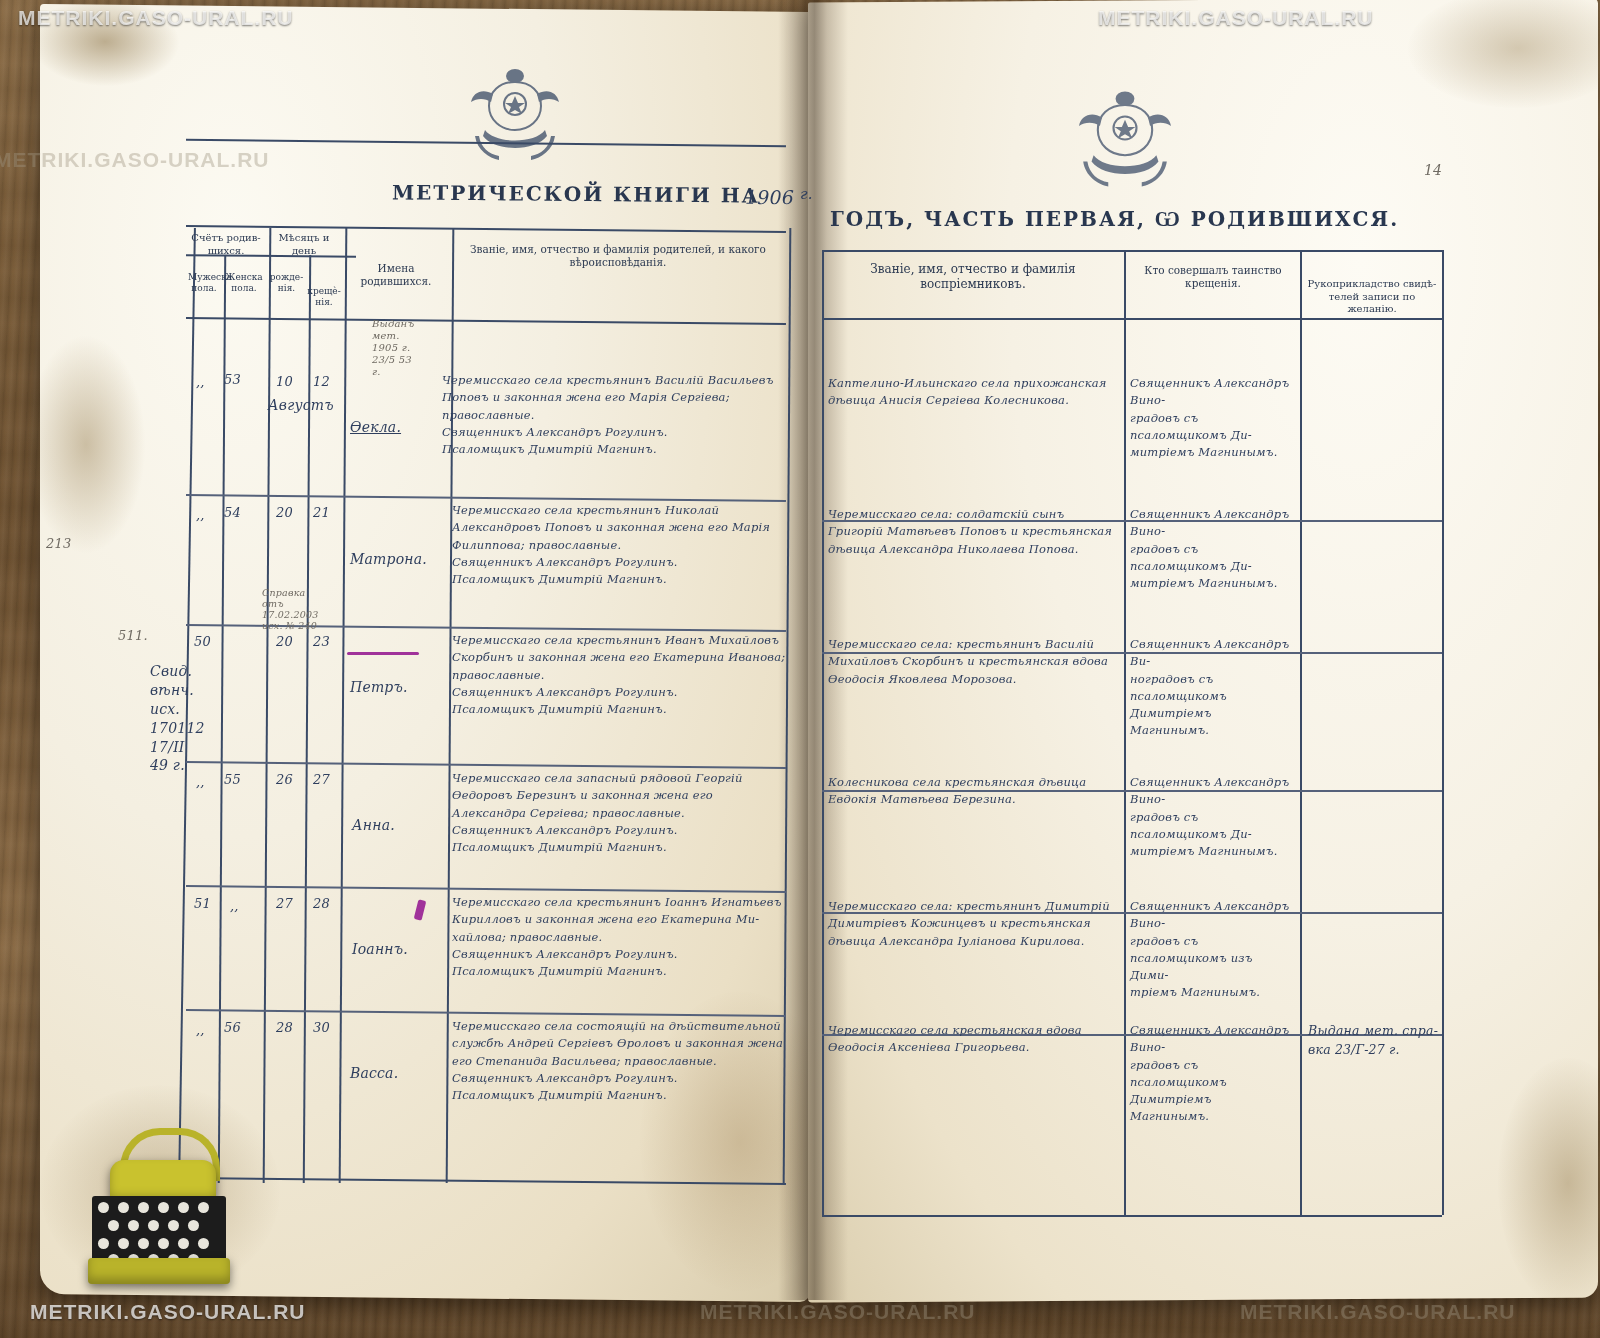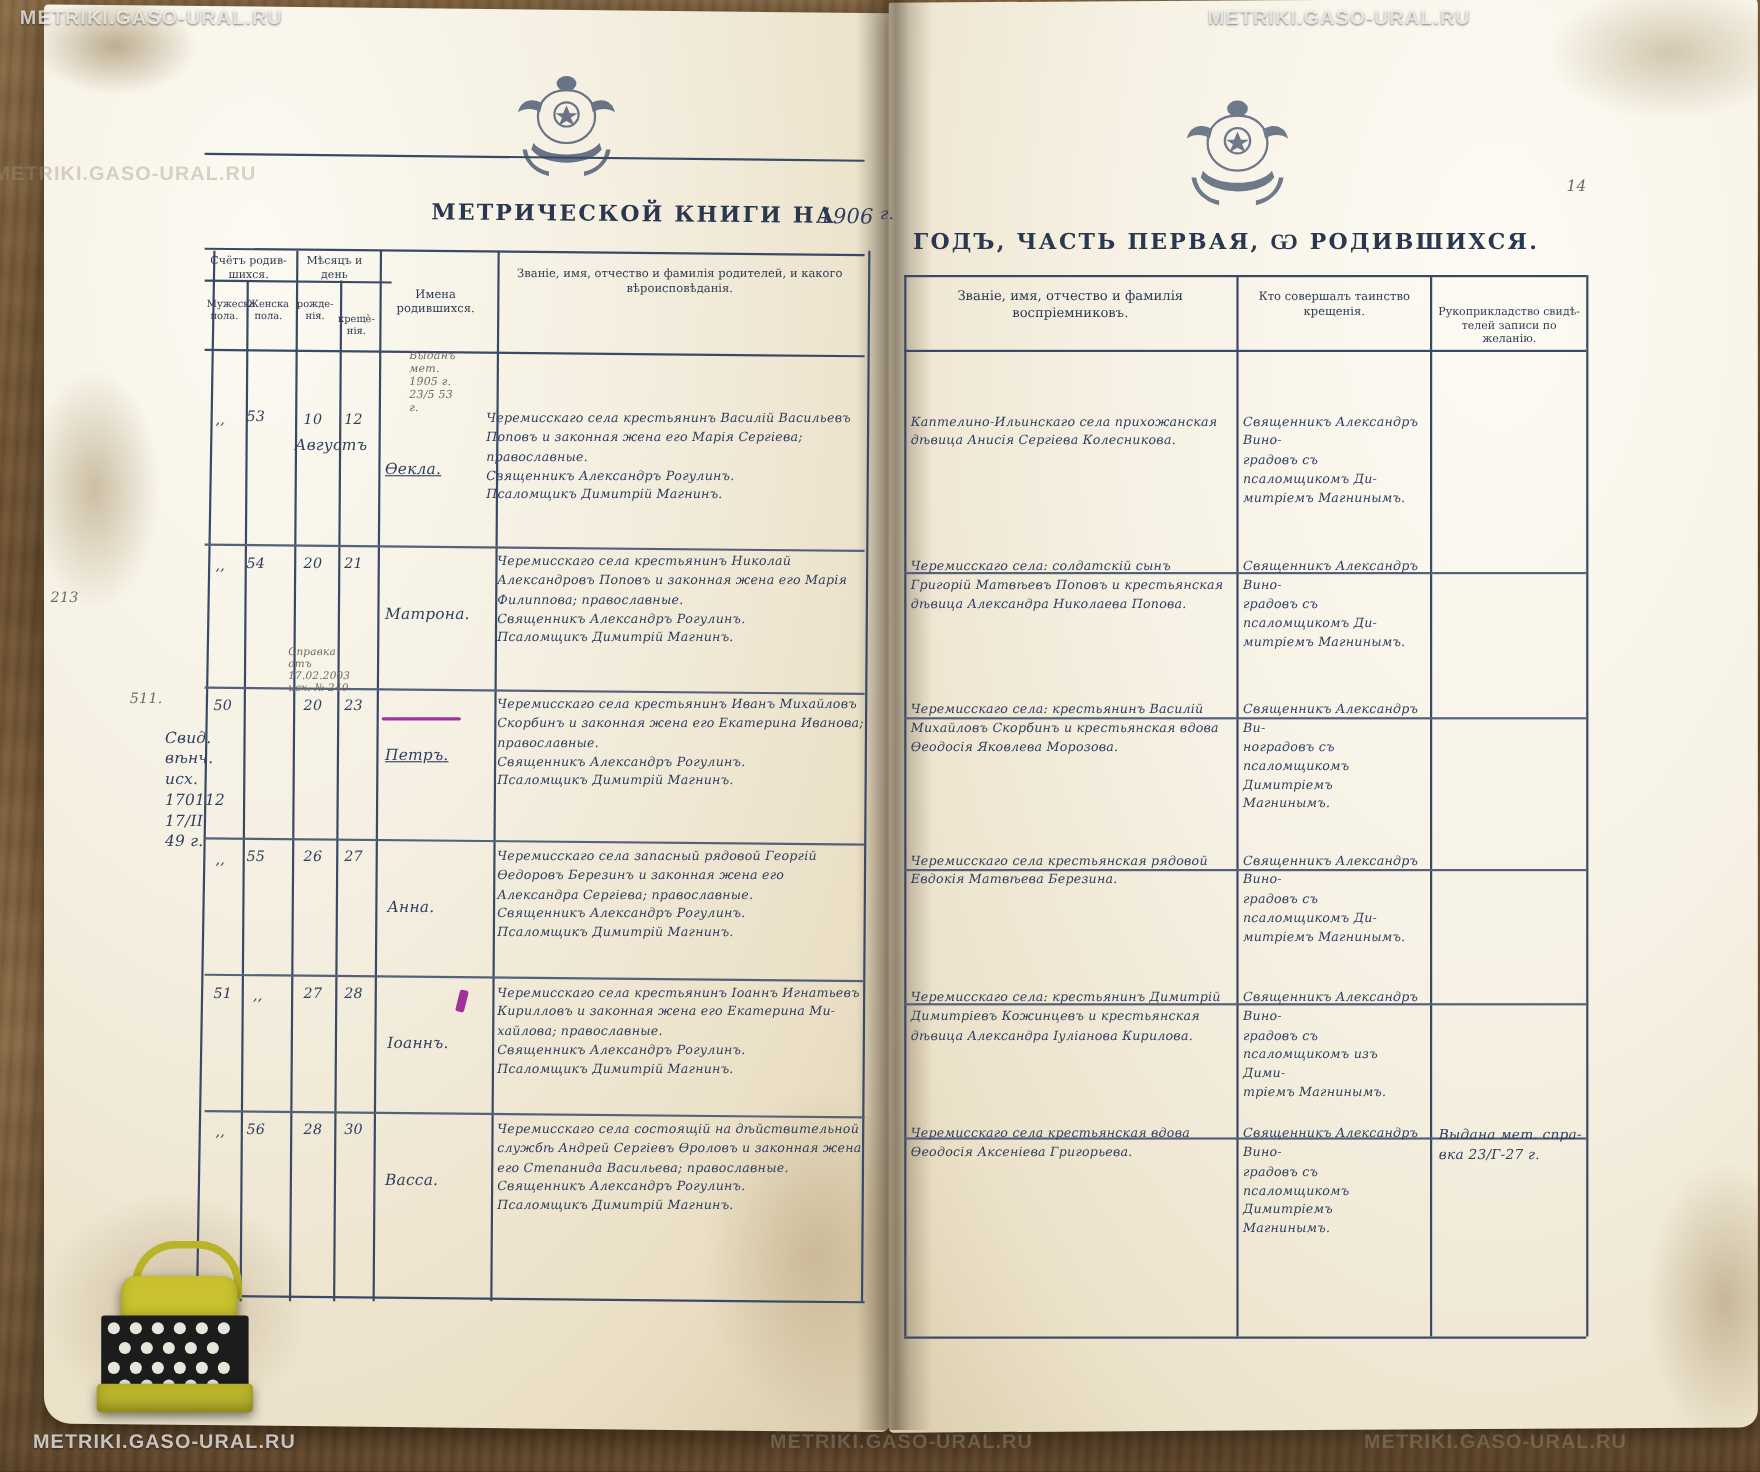--- a/index.html
+++ b/index.html
@@ -82,21 +82,21 @@
   }
 
   
   .wm {
     position: absolute;
     font-family: "Liberation Sans", sans-serif;
     font-weight: bold;
     letter-spacing: 1px;
     color: rgba(255,255,255,0.72);
     text-shadow: 0 1px 2px rgba(0,0,0,0.5);
-    font-size: 18px;
+    font-size: 21px;
     pointer-events: none;
     white-space: nowrap;
   }
   .wm.dim {
     color: rgba(160,150,130,0.40);
     text-shadow: none;
   }
 
   
   .sheet-left, .sheet-right {
@@ -286,21 +286,21 @@
     <div class="hw sm" style="left:452px; top:502px; width:336px;">Черемисскаго села крестьянинъ Николай Александровъ Поповъ и законная жена его Марія Филиппова; православные.
         Священникъ Александръ Рогулинъ.
         Псаломщикъ Димитрій Магнинъ.</div>
 
     <div class="hw sm pencil" style="left:262px; top:588px; font-size:9.5px; line-height:1.15;">Справка
 отъ 17.02.2003
 исх. № 240</div>
     <div class="hw num" style="left:194px; top:632px;">50</div>
     <div class="hw num" style="left:276px; top:632px;">20</div>
     <div class="hw num" style="left:313px; top:632px;">23</div>
-    <div class="hw name" style="left:350px; top:630px;text-decoration:underline;">Петръ.</div>
+    <div class="hw name" style="left:350px; top:630px;">Петръ.</div>
     <div class="strike" style="left:347px; top:652px; width:72px;"></div>
     <div class="hw sm" style="left:452px; top:632px; width:336px;">Черемисскаго села крестьянинъ Иванъ Михайловъ Скорбинъ и законная жена его Екатерина Иванова; православные.
         Священникъ Александръ Рогулинъ.
         Псаломщикъ Димитрій Магнинъ.</div>
     <div class="hw pencil" style="left:118px; top:626px; font-size:13px;">511.</div>
     <div class="hw" style="left:150px; top:662px; font-size:14px; line-height:1.35; color:#2f3f5e;">Свид. вѣнч.
 исх. 170112
 17/II 49 г.</div>
 
     <div class="hw num" style="left:196px; top:772px;">,,</div>
@@ -385,21 +385,21 @@
     <div class="hw sm" style="left:828px; top:506px; width:288px;">Черемисскаго села: солдатскій сынъ Григорій Матвѣевъ Поповъ и крестьянская дѣвица Александра Николаева Попова.</div>
     <div class="hw sm" style="left:1130px; top:506px; width:164px;">Священникъ Александръ Вино-
 градовъ съ псаломщикомъ Ди-
 митріемъ Магнинымъ.</div>
 
     <div class="hw sm" style="left:828px; top:636px; width:288px;">Черемисскаго села: крестьянинъ Василій Михайловъ Скорбинъ и крестьянская вдова Ѳеодосія Яковлева Морозова.</div>
     <div class="hw sm" style="left:1130px; top:636px; width:164px;">Священникъ Александръ Ви-
 ноградовъ съ псаломщикомъ
 Димитріемъ Магнинымъ.</div>
 
-    <div class="hw sm" style="left:828px; top:774px; width:288px;">Черемисскаго села крестьянская рядовой Евдокія Матвѣева Березина.</div>
+    <div class="hw sm" style="left:828px; top:774px; width:288px;">Колесникова села крестьянская дѣвица Евдокія Матвѣева Березина.</div>
     <div class="hw sm" style="left:1130px; top:774px; width:164px;">Священникъ Александръ Вино-
 градовъ съ псаломщикомъ Ди-
 митріемъ Магнинымъ.</div>
 
     <div class="hw sm" style="left:828px; top:898px; width:288px;">Черемисскаго села: крестьянинъ Димитрій Димитріевъ Кожинцевъ и крестьянская дѣвица Александра Іуліанова Кирилова.</div>
     <div class="hw sm" style="left:1130px; top:898px; width:164px;">Священникъ Александръ Вино-
 градовъ съ псаломщикомъ изъ Дими-
 тріемъ Магнинымъ.</div>
 
     <div class="hw sm" style="left:828px; top:1022px; width:288px;">Черемисскаго села крестьянская вдова Ѳеодосія Аксеніева Григорьева.</div>

